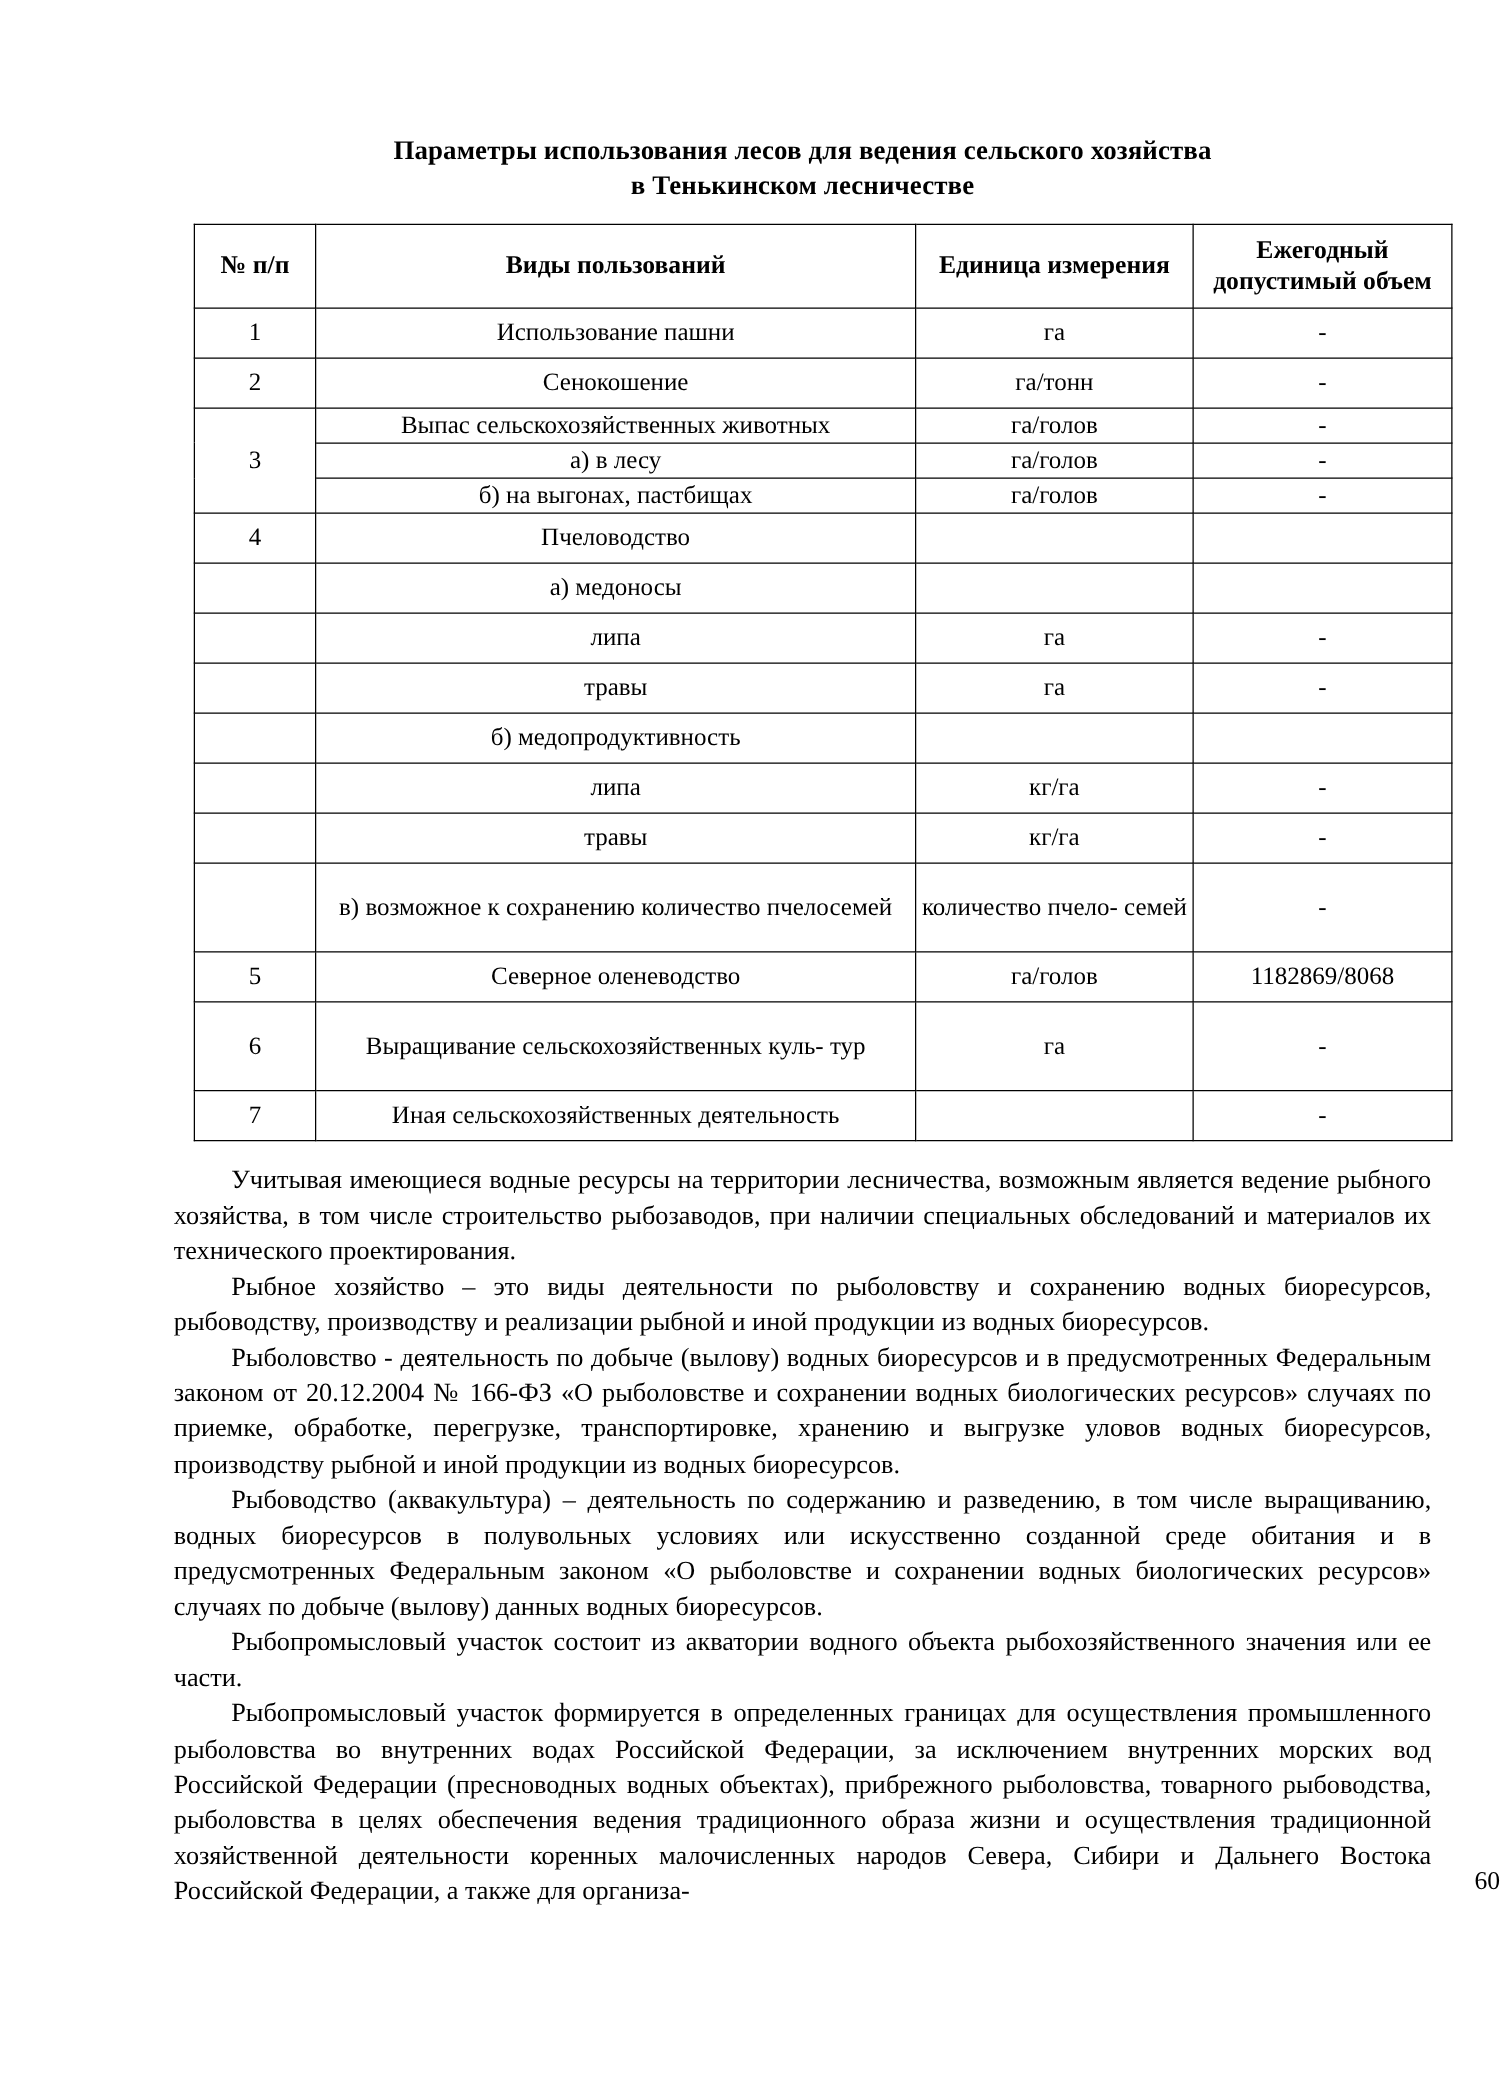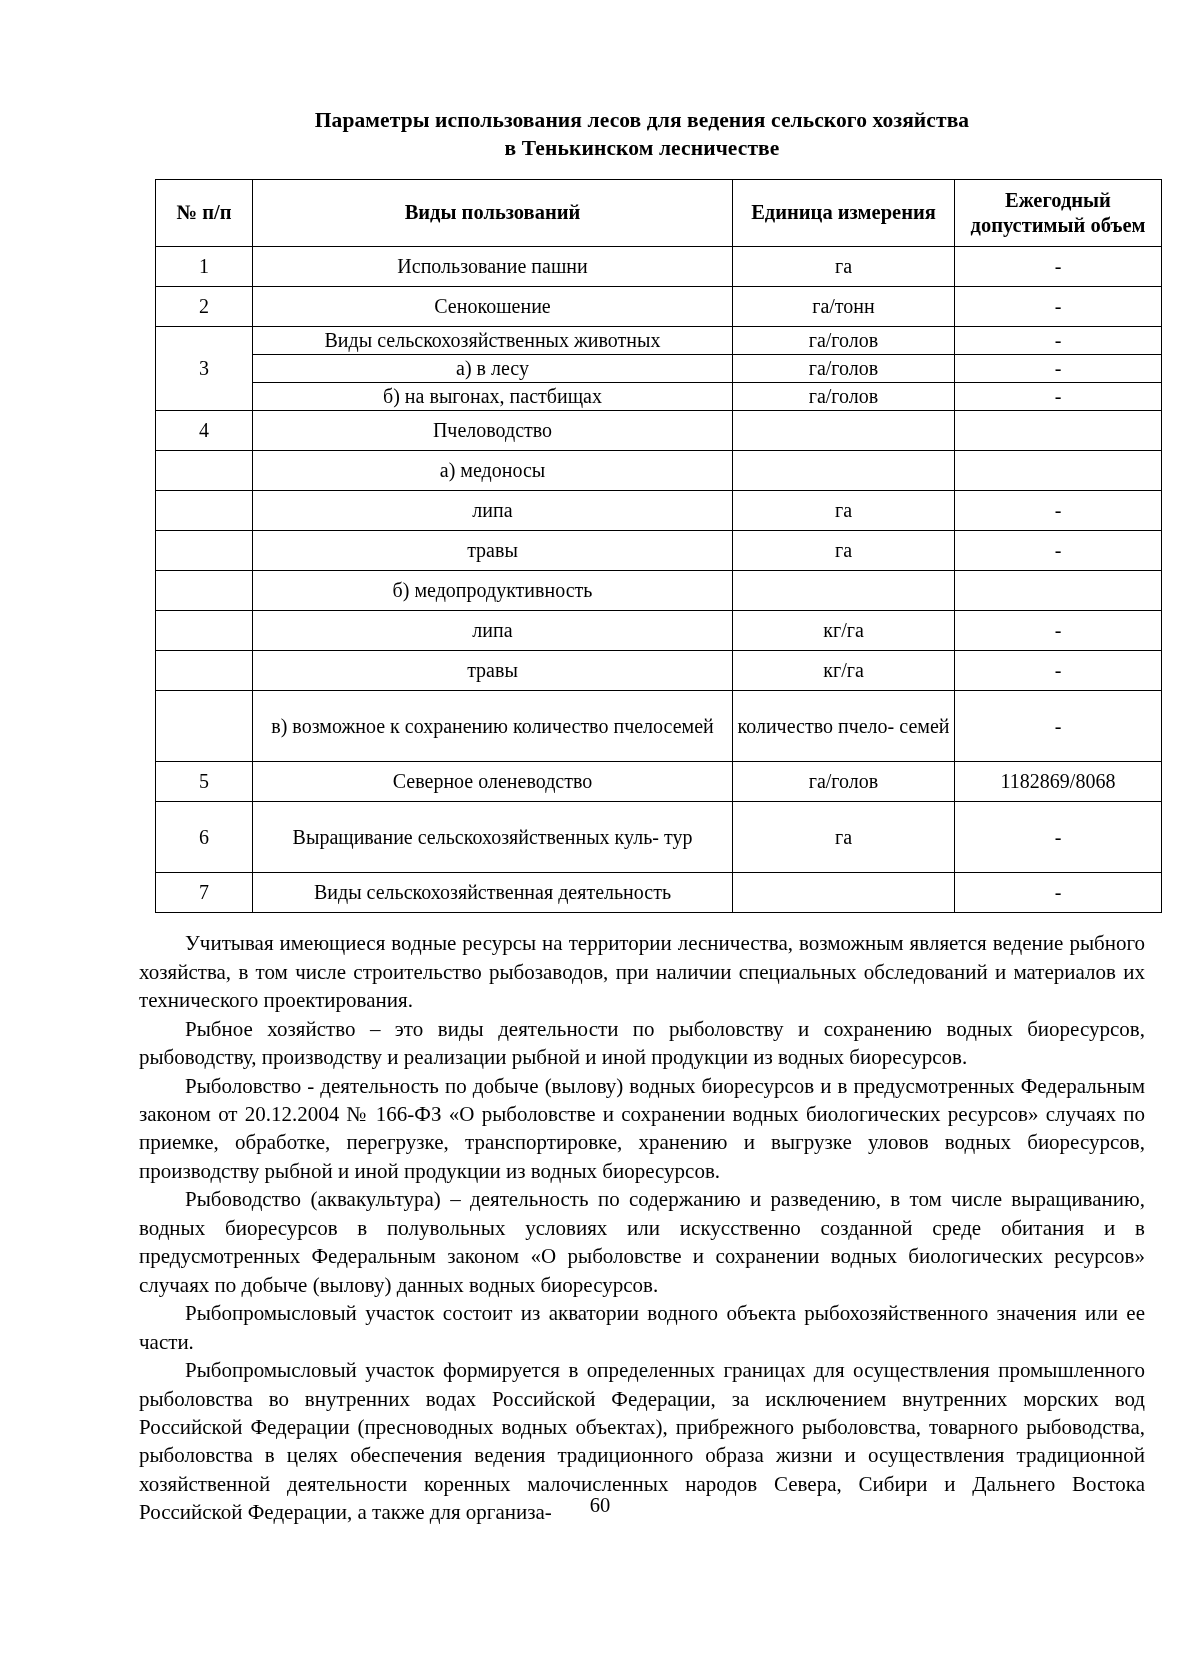--- a/index.html
+++ b/index.html
@@ -92,21 +92,21 @@
     text-justify: inter-word;
     hyphens: manual;
   }
 
   
   .page-number {
     position: absolute;
     top: 1494px;
     left: 0;
     width: 1200px;
-    text-align: center;
+    text-align: right;
     font-size: 20.5px;
   }
 </style>
 </head>
 <body>
 
 <div class="page">
   <div class="content">
 
     <div class="table-title">
@@ -140,21 +140,21 @@
 
         <tr>
           <td class="r-num">2</td>
           <td>Сенокошение</td>
           <td>га/тонн</td>
           <td>-</td>
         </tr>
 
         <tr>
           <td class="r-num" rowspan="3">3</td>
-          <td>Виды сельскохозяйственных животных</td>
+          <td>Выпас сельскохозяйственных животных</td>
           <td>га/голов</td>
           <td>-</td>
         </tr>
         <tr>
           <td>а) в лесу</td>
           <td>га/голов</td>
           <td>-</td>
         </tr>
         <tr>
           <td>б) на выгонах, пастбищах</td>
@@ -227,21 +227,21 @@
 
         <tr>
           <td class="r-num two-line">6</td>
           <td class="two-line">Выращивание сельскохозяйственных куль- тур</td>
           <td class="two-line">га</td>
           <td class="two-line">-</td>
         </tr>
 
         <tr>
           <td class="r-num">7</td>
-          <td>Виды сельскохозяйственная деятельность</td>
+          <td>Иная сельскохозяйственных деятельность</td>
           <td></td>
           <td>-</td>
         </tr>
 
       </tbody>
     </table>
 
 
     <p class="body">Учитывая имеющиеся водные ресурсы на территории лесничества, возможным является ведение рыбного хозяйства, в том числе строительство рыбозаводов, при наличии специальных обследований и материалов их технического проектирования.</p>
     <p class="body">Рыбное хозяйство – это виды деятельности по рыболовству и сохранению водных биоресурсов, рыбоводству, производству и реализации рыбной и иной продукции из водных биоресурсов.</p>

